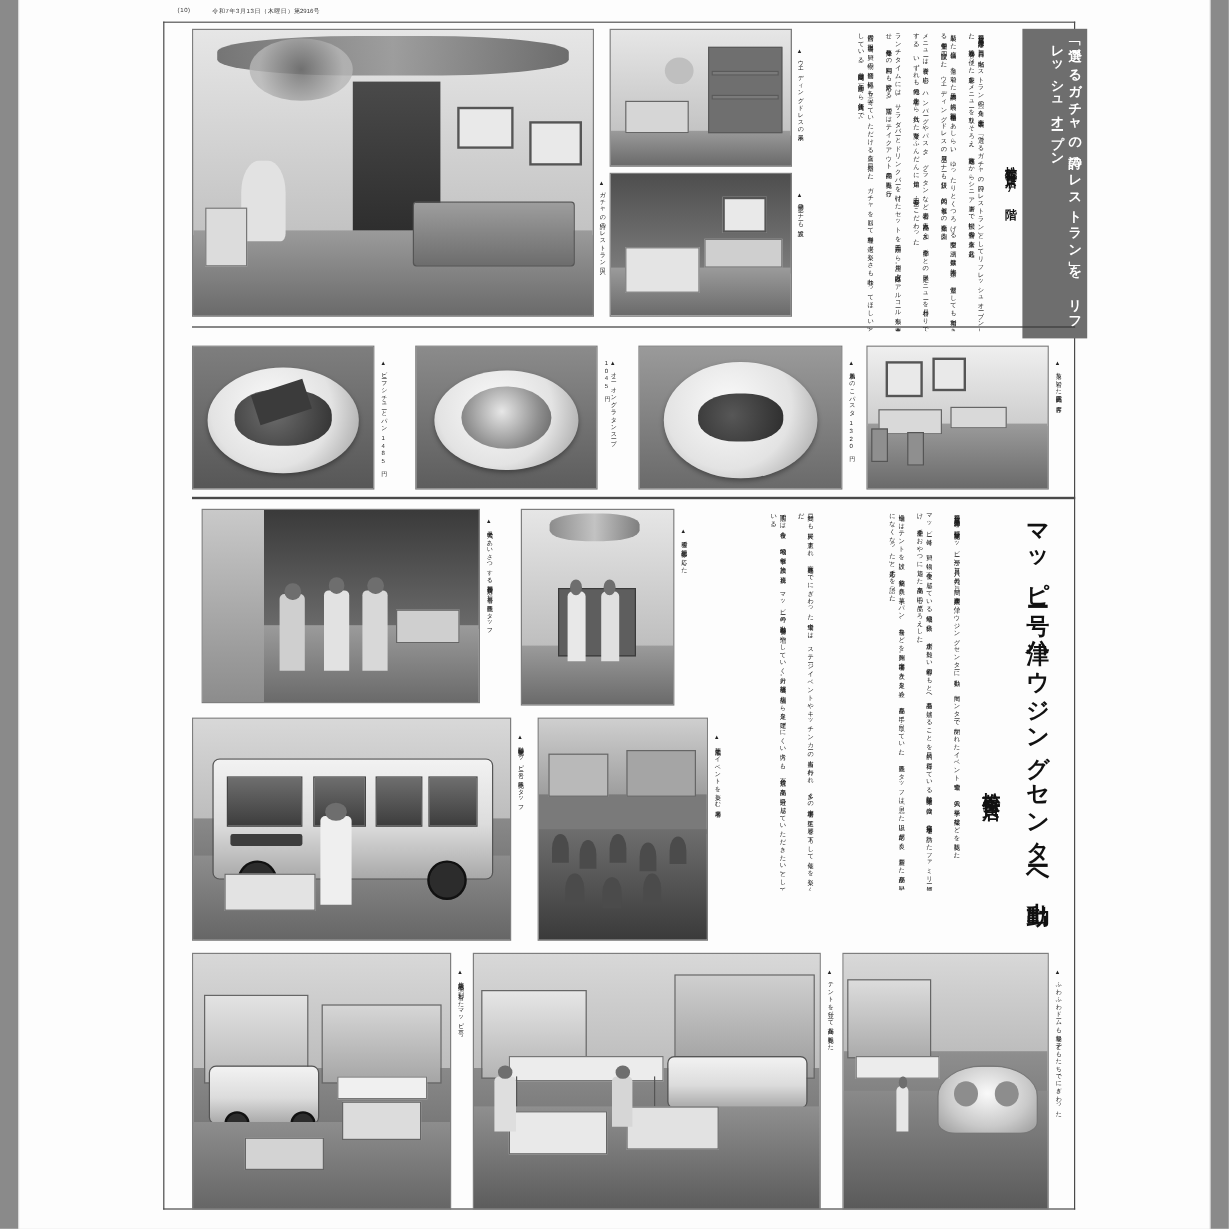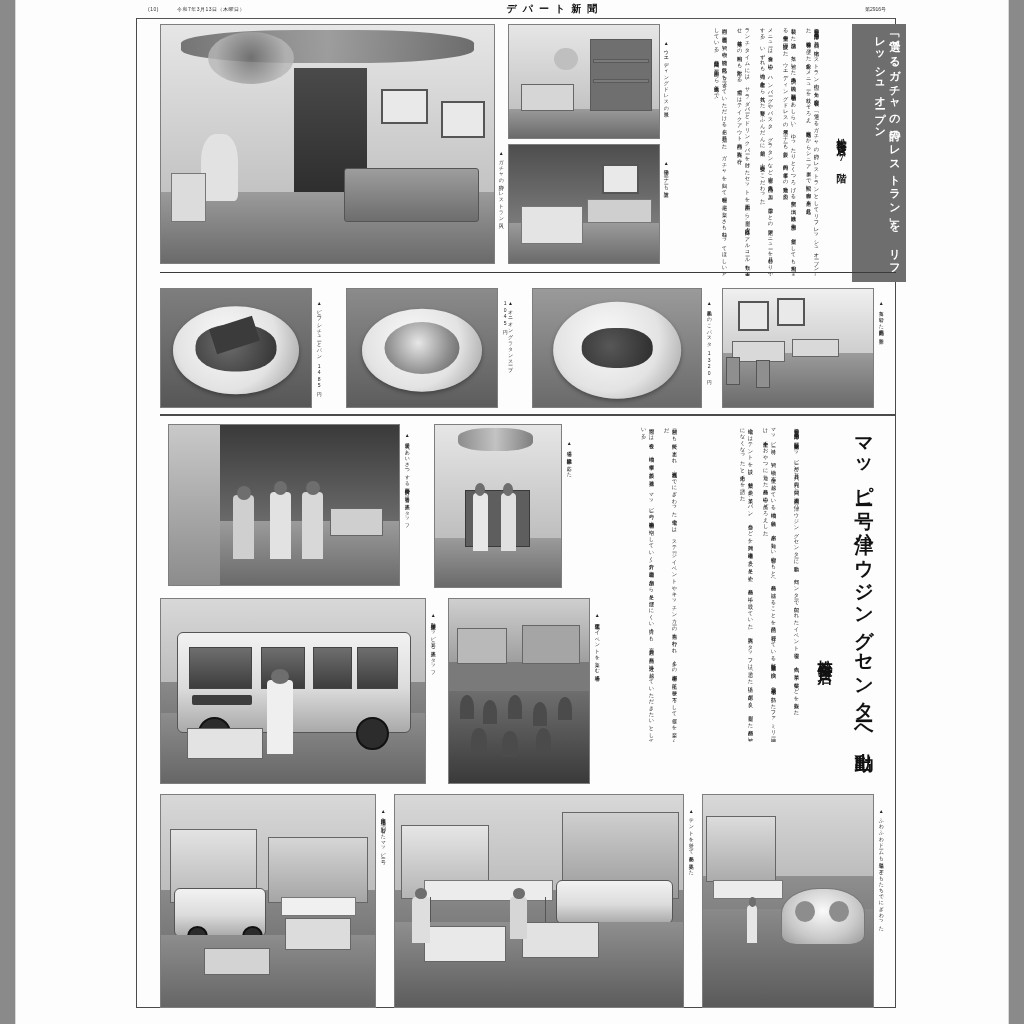--- a/index.html
+++ b/index.html
@@ -114,21 +114,20 @@
   .sep{position:absolute;background:#3b3b3b;height:1px;}
 </style>
 </head>
 <body>
 
 <div class="page">
 
   <div class="masthead">
     <span class="mast-left">(10)</span>
     <span class="mast-date">令和7年3月13日（木曜日）</span>
-    <span class="mast-title">デパート新聞</span>
     <span class="mast-right">第2916号</span>
   </div>
 
   <div class="rule" style="left:120px;top:18px;width:1px;height:990px;"></div>
   <div class="rule" style="left:879px;top:18px;width:1px;height:990px;"></div>
   <div class="rule" style="left:120px;top:1007px;width:760px;height:1px;"></div>
 
   <div class="headline hl-dark" style="left:836px;top:24px;width:46px;height:246px;font-size:11px;line-height:1.35;text-align:left;">「選べるガチャの詩のレストラン」を
 リフレッシュオープン</div>
   <div class="headline" style="left:806px;top:130px;width:26px;height:140px;font-size:10px;">松菱百貨店　7階</div>

